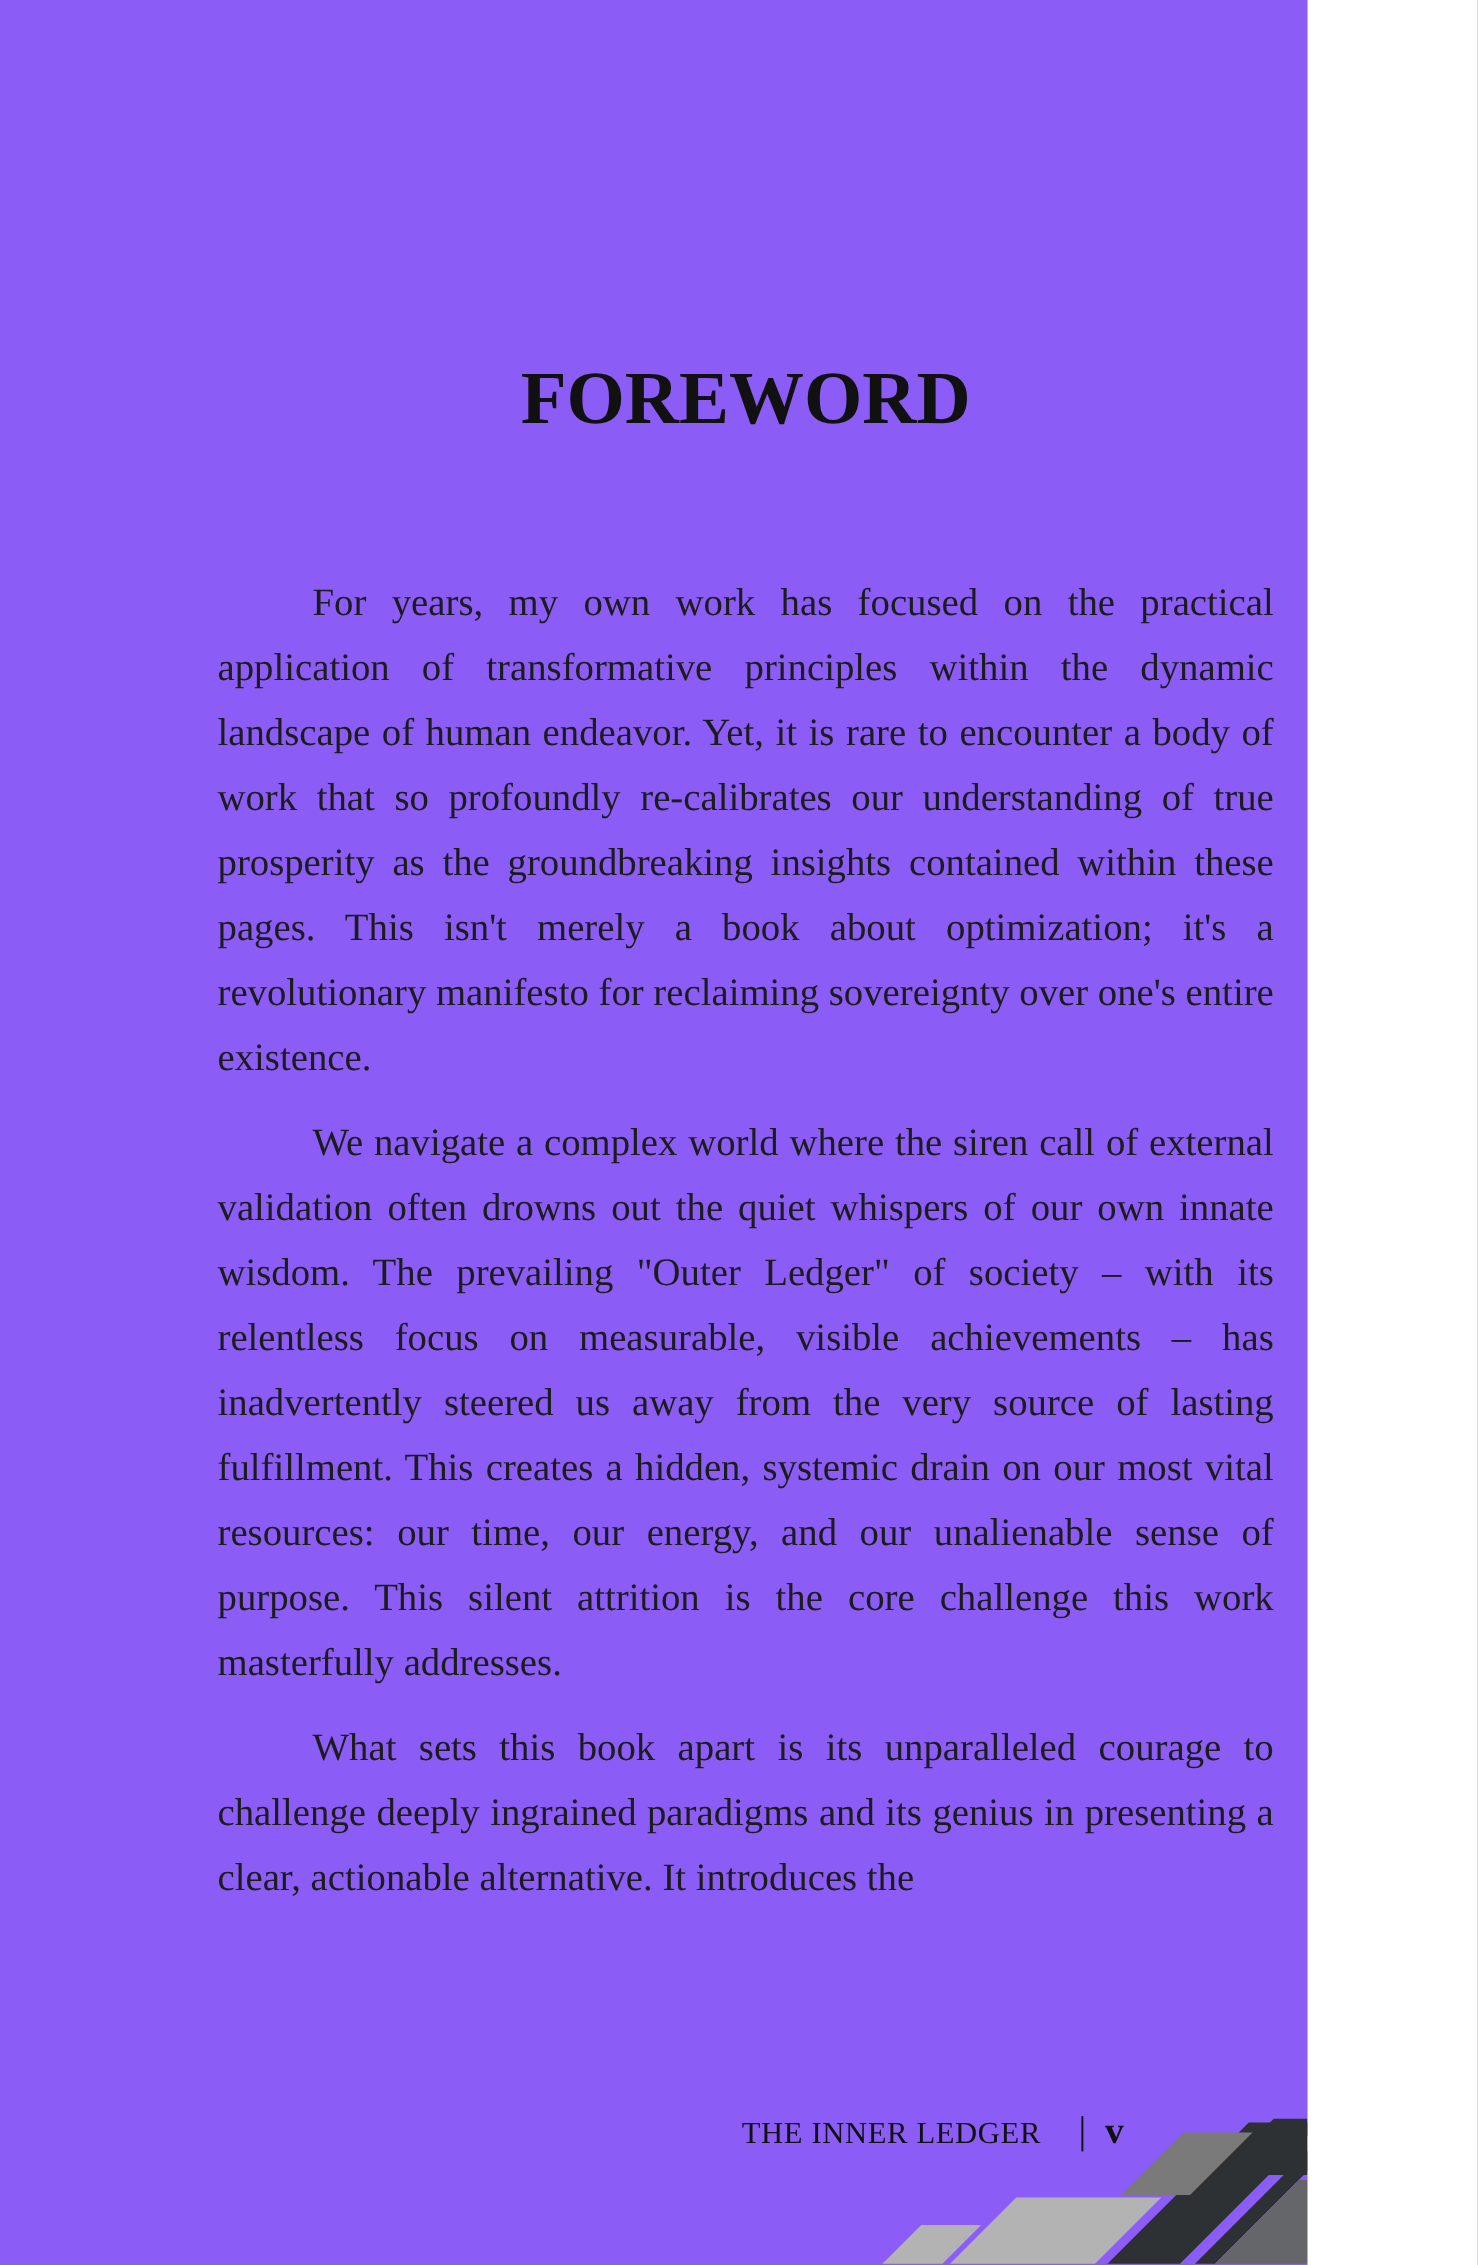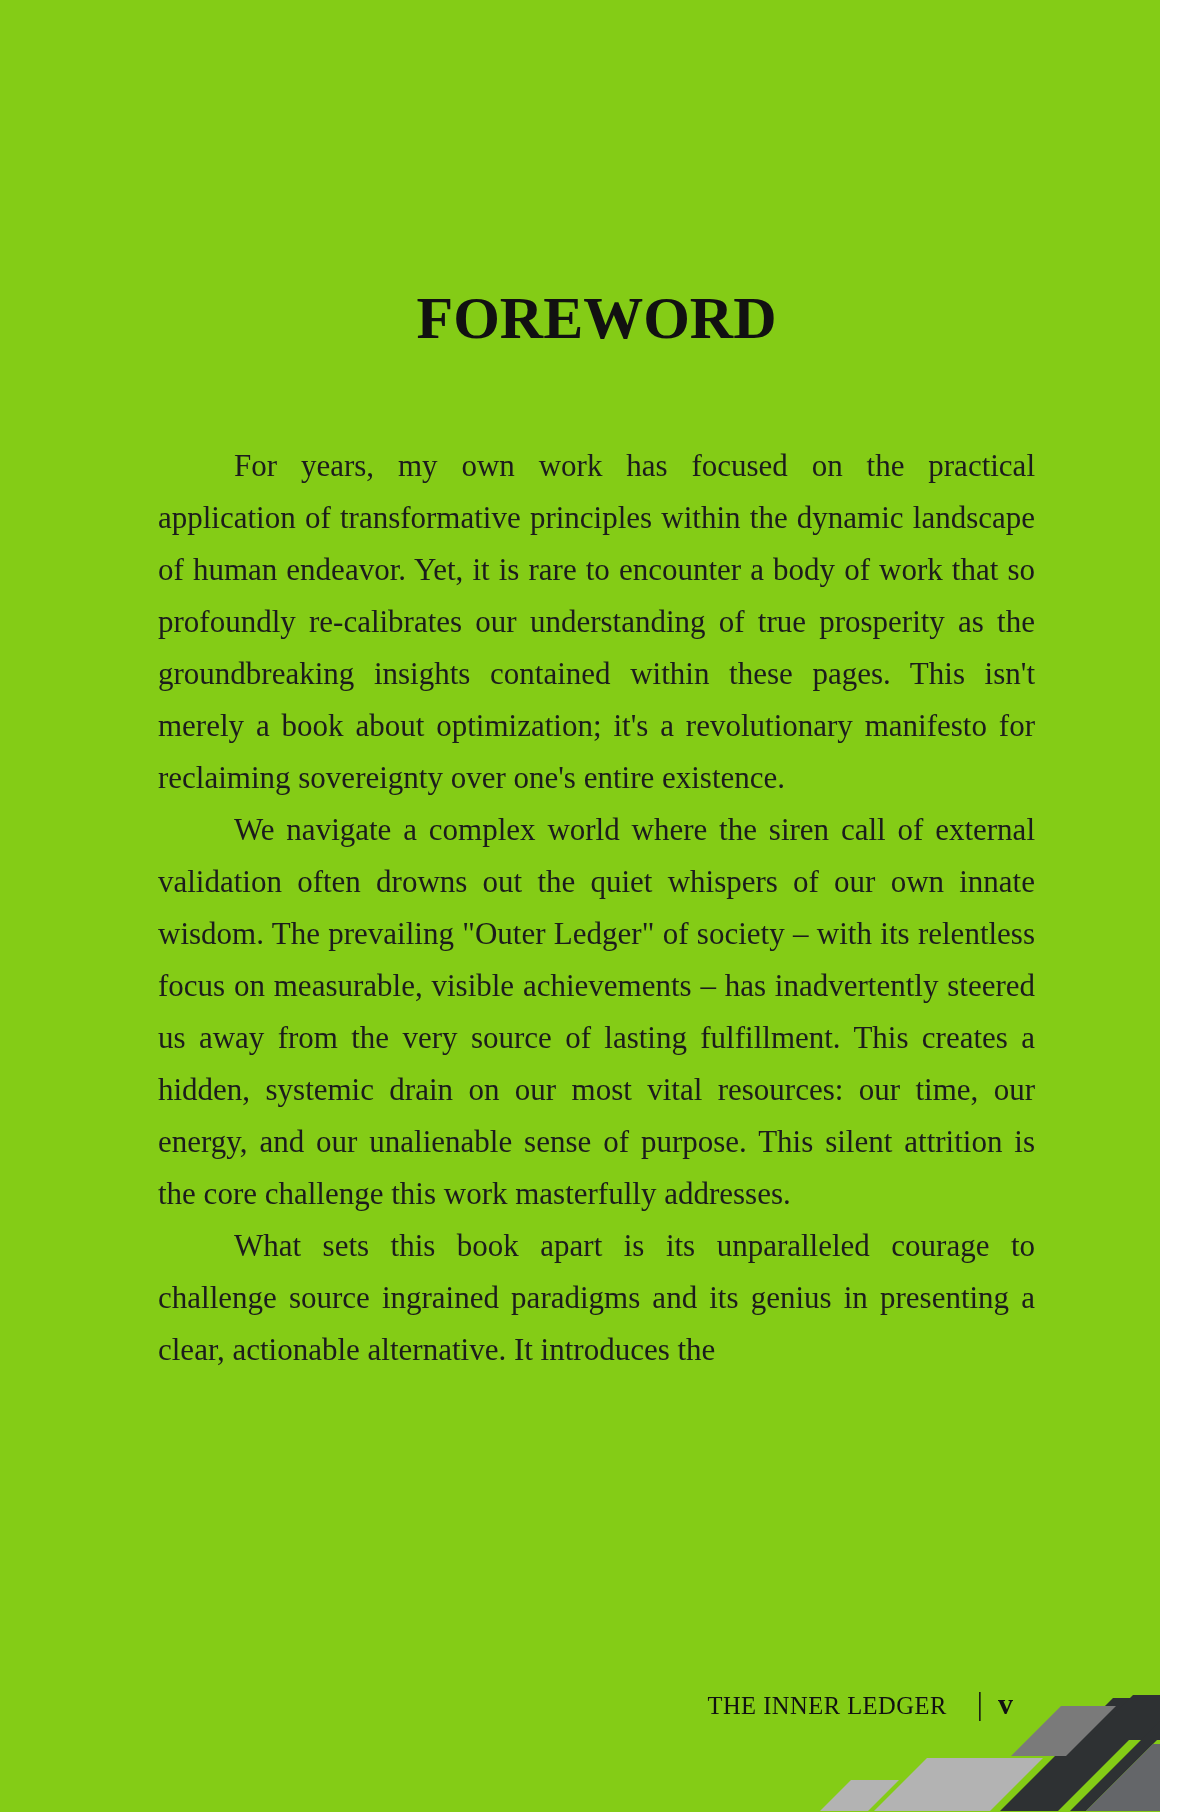--- a/index.html
+++ b/index.html
@@ -2,23 +2,23 @@
 <html><head>
 <meta charset="utf-8">
 <style>
   html, body {
     margin: 0;
     padding: 0;
     background: #ffffff;
   }
   .page {
     position: relative;
-    width: 1160px;
+    width: 1046px;
     height: 1812px;
-    background: #84cc16;
+    background: #8b5cf6;
     overflow: hidden;
     font-family: "Liberation Serif", serif;
     color: #1c1c1c;
   }
   .chapter-title {
     position: absolute;
     left: 158px;
     top: 248px;
     width: 877px;
     text-align: center;
@@ -32,21 +32,21 @@
     position: absolute;
     left: 158px;
     top: 440px;
     width: 877px;
     font-size: 31px;
     line-height: 52px;
     text-align: justify;
     hyphens: none;
   }
   .body-text p {
-    margin: 0;
+    margin: 16px;
     text-indent: 76px;
   }
   .page-footer {
     position: absolute;
     top: 1686px;
     right: 147px;
     display: flex;
     align-items: baseline;
     font-size: 24.5px;
     letter-spacing: 0.5px;
@@ -75,21 +75,21 @@
 </head>
 <body>
 
 <div class="page">
 
   <h1 class="chapter-title">FOREWORD</h1>
 
   <main class="body-text">
     <p>For years, my own work has focused on the practical application of transformative principles within the dynamic landscape of human endeavor. Yet, it is rare to encounter a body of work that so profoundly re-calibrates our understanding of true prosperity as the groundbreaking insights contained within these pages. This isn't merely a book about optimization; it's a revolutionary manifesto for reclaiming sovereignty over one's entire existence.</p>
     <p>We navigate a complex world where the siren call of external validation often drowns out the quiet whispers of our own innate wisdom. The prevailing "Outer Ledger" of society – with its relentless focus on measurable, visible achievements – has inadvertently steered us away from the very source of lasting fulfillment. This creates a hidden, systemic drain on our most vital resources: our time, our energy, and our unalienable sense of purpose. This silent attrition is the core challenge this work masterfully addresses.</p>
-    <p>What sets this book apart is its unparalleled courage to challenge source ingrained paradigms and its genius in presenting a clear, actionable alternative. It introduces the</p>
+    <p>What sets this book apart is its unparalleled courage to challenge deeply ingrained paradigms and its genius in presenting a clear, actionable alternative. It introduces the</p>
   </main>
 
   <footer class="page-footer">
     <span class="footer-title">THE INNER LEDGER</span>
     <span class="footer-sep">|</span>
     <span class="footer-page-num">v</span>
   </footer>
 
   <svg class="corner-art" width="342" height="132" viewBox="0 0 342 132" xmlns="http://www.w3.org/2000/svg">
     <polygon points="2,131 50,131 81,100 33,100" fill="#b3b3b3"></polygon>

